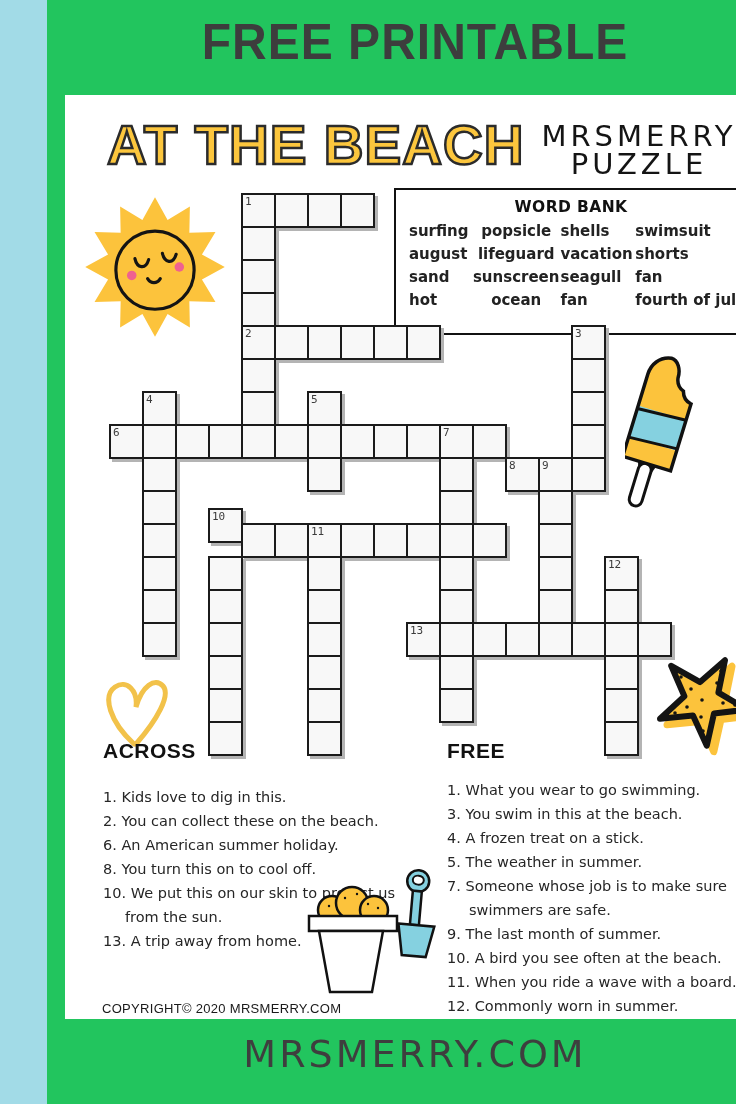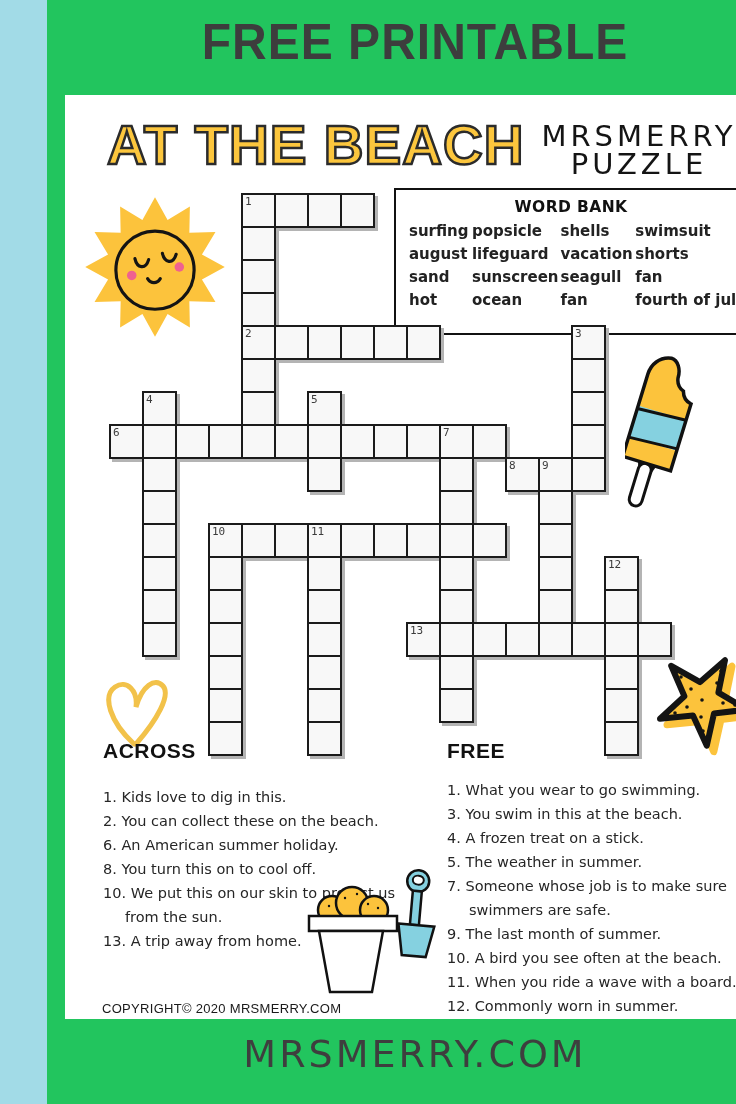--- a/index.html
+++ b/index.html
@@ -14,21 +14,21 @@
         color:#fcc63d;-webkit-text-stroke:2.5px #2b2b2b;letter-spacing:1px;text-align:center;}
   .subtitle{position:absolute;left:448px;top:27px;width:252px;text-align:center;
         font-size:29px;line-height:28px;letter-spacing:4px;color:#141414;}
   .wordbank{position:absolute;left:329px;top:93px;width:354px;height:147px;
         border:2.5px solid #111;box-sizing:border-box;background:#fff;}
   .wb-title{text-align:center;font-weight:700;font-size:15.5px;color:#111;
         margin-top:8px;letter-spacing:.4px;}
   .wb-words{display:flex;padding:4px 0 0 13px;}
   .wb-col{display:flex;flex-direction:column;}
   .wb-col:nth-child(1){width:64px;}
-  .wb-col:nth-child(2){width:90px;}
+  .wb-col:nth-child(2){width:90px;align-items:center;}
   .wb-col:nth-child(3){width:76px;}
   .wb-word{font-size:15px;line-height:23px;color:#222;white-space:nowrap;font-weight:bold;}
   .grid{position:absolute;left:44px;top:98px;width:563px;height:563px;}
   .cw-cell{position:absolute;width:35px;height:35px;box-sizing:border-box;
         background:#f8f8f8;border:2px solid #1b1b1b;box-shadow:3px 3px 0 #b4b4b4;}
   .cw-num{position:absolute;top:0px;left:2px;font-family:"DejaVu Sans Mono",monospace;
         font-size:11px;color:#3c3c3c;}
   .sun{position:absolute;left:16px;top:98px;}
   .popsicle{position:absolute;left:560px;top:258px;}
   .heart{position:absolute;left:35px;top:565px;}
@@ -158,21 +158,21 @@
           <span class="cw-num">8</span>
         </div>
         <div class="cw-cell" style="left: 429px; top: 264px;">
           <span class="cw-num">9</span>
         </div>
         <div class="cw-cell" style="left: 462px; top: 264px;"></div>
         <div class="cw-cell" style="left: 33px; top: 297px;"></div>
         <div class="cw-cell" style="left: 330px; top: 297px;"></div>
         <div class="cw-cell" style="left: 429px; top: 297px;"></div>
         <div class="cw-cell" style="left: 33px; top: 330px;"></div>
-        <div class="cw-cell" style="left: 99px; top: 330px; padding-left: 22px;">
+        <div class="cw-cell" style="left: 99px; top: 315px; padding-left: 22px;">
           <span class="cw-num">10</span>
         </div>
         <div class="cw-cell" style="left: 132px; top: 330px;"></div>
         <div class="cw-cell" style="left: 165px; top: 330px;"></div>
         <div class="cw-cell" style="left: 198px; top: 330px;">
           <span class="cw-num">11</span>
         </div>
         <div class="cw-cell" style="left: 231px; top: 330px;"></div>
         <div class="cw-cell" style="left: 264px; top: 330px;"></div>
         <div class="cw-cell" style="left: 297px; top: 330px;"></div>

